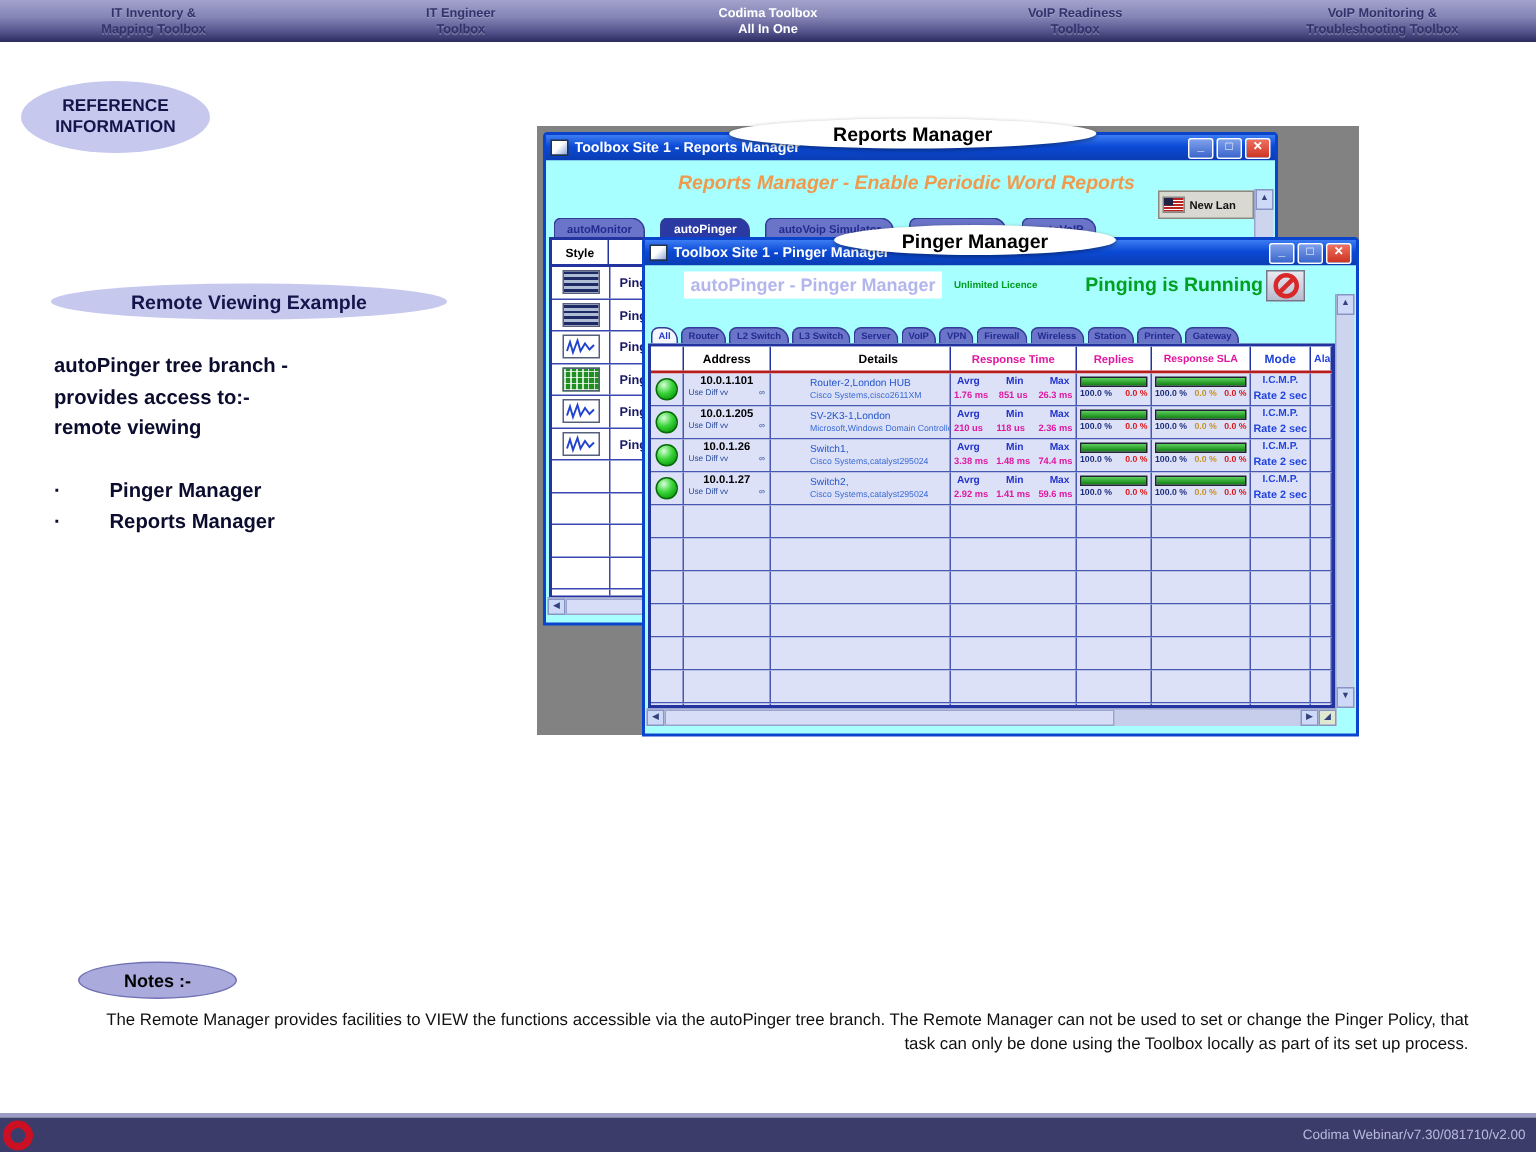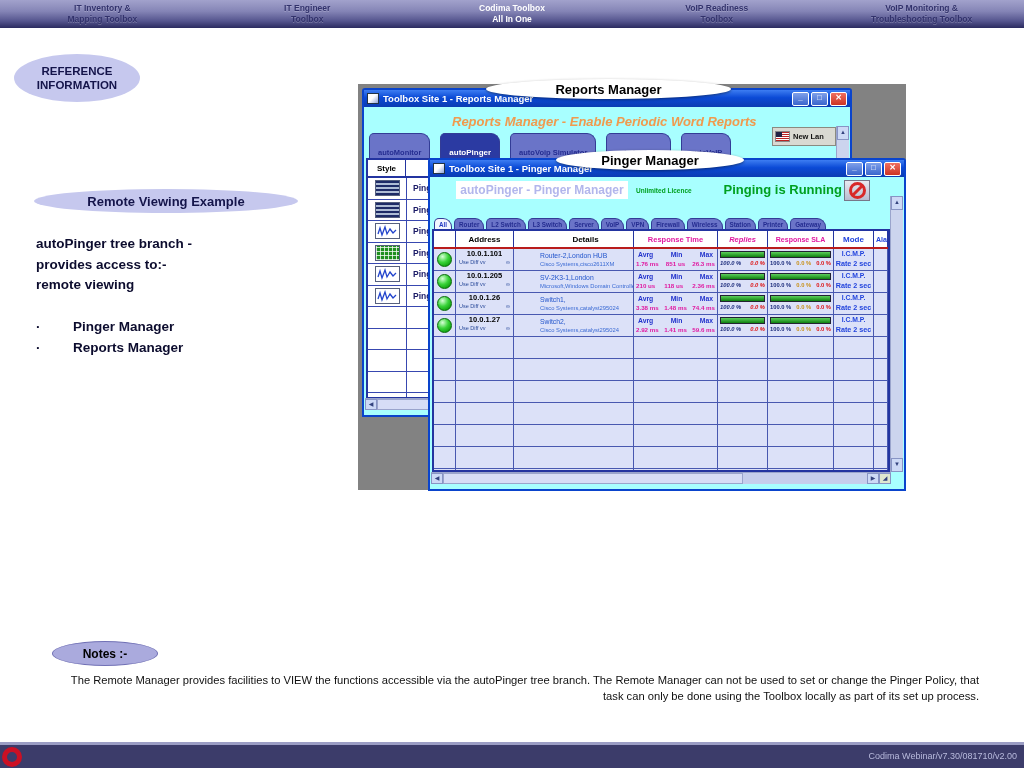--- a/index.html
+++ b/index.html
@@ -75,21 +75,21 @@
   .rpt-banner{position:absolute;left:88px;top:7px;width:300px;text-align:center;color:#f09a4e;
     font-weight:bold;font-style:italic;font-size:13px;white-space:nowrap;}
   .newlang{position:absolute;right:14px;top:20px;width:58px;height:17px;background:#d9d9d2;
     border:1px solid #8a8a80;display:flex;align-items:center;gap:3px;padding:0 2px;cursor:pointer;overflow:hidden;}
   .flag{width:13px;height:9px;background:
       linear-gradient(#b22 0 1px,#fff 1px 2px,#b22 2px 3px,#fff 3px 4px,#b22 4px 5px,#fff 5px 6px,#b22 6px 7px,#fff 7px 8px,#b22 8px 9px);
       position:relative;flex:0 0 auto;border:0.5px solid #888;}
   .flag::after{content:'';position:absolute;left:0;top:0;width:6px;height:5px;background:#224;}
   .newlang span{font-size:7.5px;font-weight:bold;color:#111;white-space:nowrap;}
   .rpt-tabs{left:5px;top:36px;height:15px;gap:10px;}
-  .rpt-tabs .ftab{font-size:7.5px;padding:14px 8px 1px;}
+  .rpt-tabs .ftab{font-size:7.5px;padding:2px 8px 1px;}
   .rpt-tabs .ftab.active{font-size:8px;}
   .rpt-table{position:absolute;left:2px;top:51px;right:15px;bottom:12px;border:2px solid #2334a0;
     background:#fff;overflow:hidden;}
   .rpt-head{display:flex;height:16px;background:#fff;border-bottom:2px solid #2334a0;}
   .rpt-head > div{border-right:1px solid #2334a0;display:flex;align-items:center;justify-content:center;
     font-weight:bold;color:#000;box-sizing:border-box;overflow:hidden;}
   .rc-style{width:38px;font-size:8px;}
   .rc-list{width:205px;font-size:8px;}
   .rc-item{width:125px;font-size:5.8px;color:#2244dd !important;text-align:center;}
   .rc-day{width:26px;font-size:7.5px;}
@@ -124,21 +124,21 @@
   .png-table{position:absolute;left:2px;top:52px;right:14px;bottom:13px;border:2px solid #2334a0;
     background:#dce1f8;overflow:hidden;}
   .png-head{display:flex;height:16px;background:#fff;border-bottom:2px solid #b91c1c;}
   .png-head > div{border-right:1px solid #2334a0;display:flex;align-items:center;justify-content:center;
     font-weight:bold;box-sizing:border-box;overflow:hidden;white-space:nowrap;}
   .pc-status{width:22px;}
   .pc-addr{width:58px;font-size:8px;color:#000;}
   .pc-type{width:24px;font-size:8px;color:#000;margin-top:23px;}
   .pc-details{width:96px;font-size:8px;color:#000;}
   .pc-resp{width:84px;font-size:7.5px;color:#e018a0;}
-  .pc-replies{width:50px;font-size:7.5px;color:#e018a0;font-style:italic;}
+  .pc-replies{width:50px;font-size:7.5px;color:#e018a0;}
   .pc-sla{width:66px;font-size:7px;color:#e018a0;}
   .pc-mode{width:40px;font-size:8px;color:#2244dd;}
   .pc-ala{flex:1;font-size:7px;color:#2244dd;justify-content:flex-start;padding-left:2px;}
   .png-row{display:flex;height:21px;border-bottom:1px solid #4858b0;background:#dce1f8;}
   .png-row > div{border-right:1px solid #4858b0;box-sizing:border-box;overflow:hidden;}
   .cellc{display:flex;align-items:center;justify-content:center;}
   .ball{width:13px;height:13px;border-radius:50%;border:1px solid #066a06;
     background:radial-gradient(circle at 35% 28%,#d6ffd6,#3ad43a 45%,#0a9a0a 85%);}
   .addr1{font-size:7.5px;font-weight:bold;color:#000;text-align:center;line-height:10px;}
   .addr2{font-size:5.5px;color:#2a4a9a;display:flex;justify-content:space-between;padding:0 3px;line-height:7px;}

